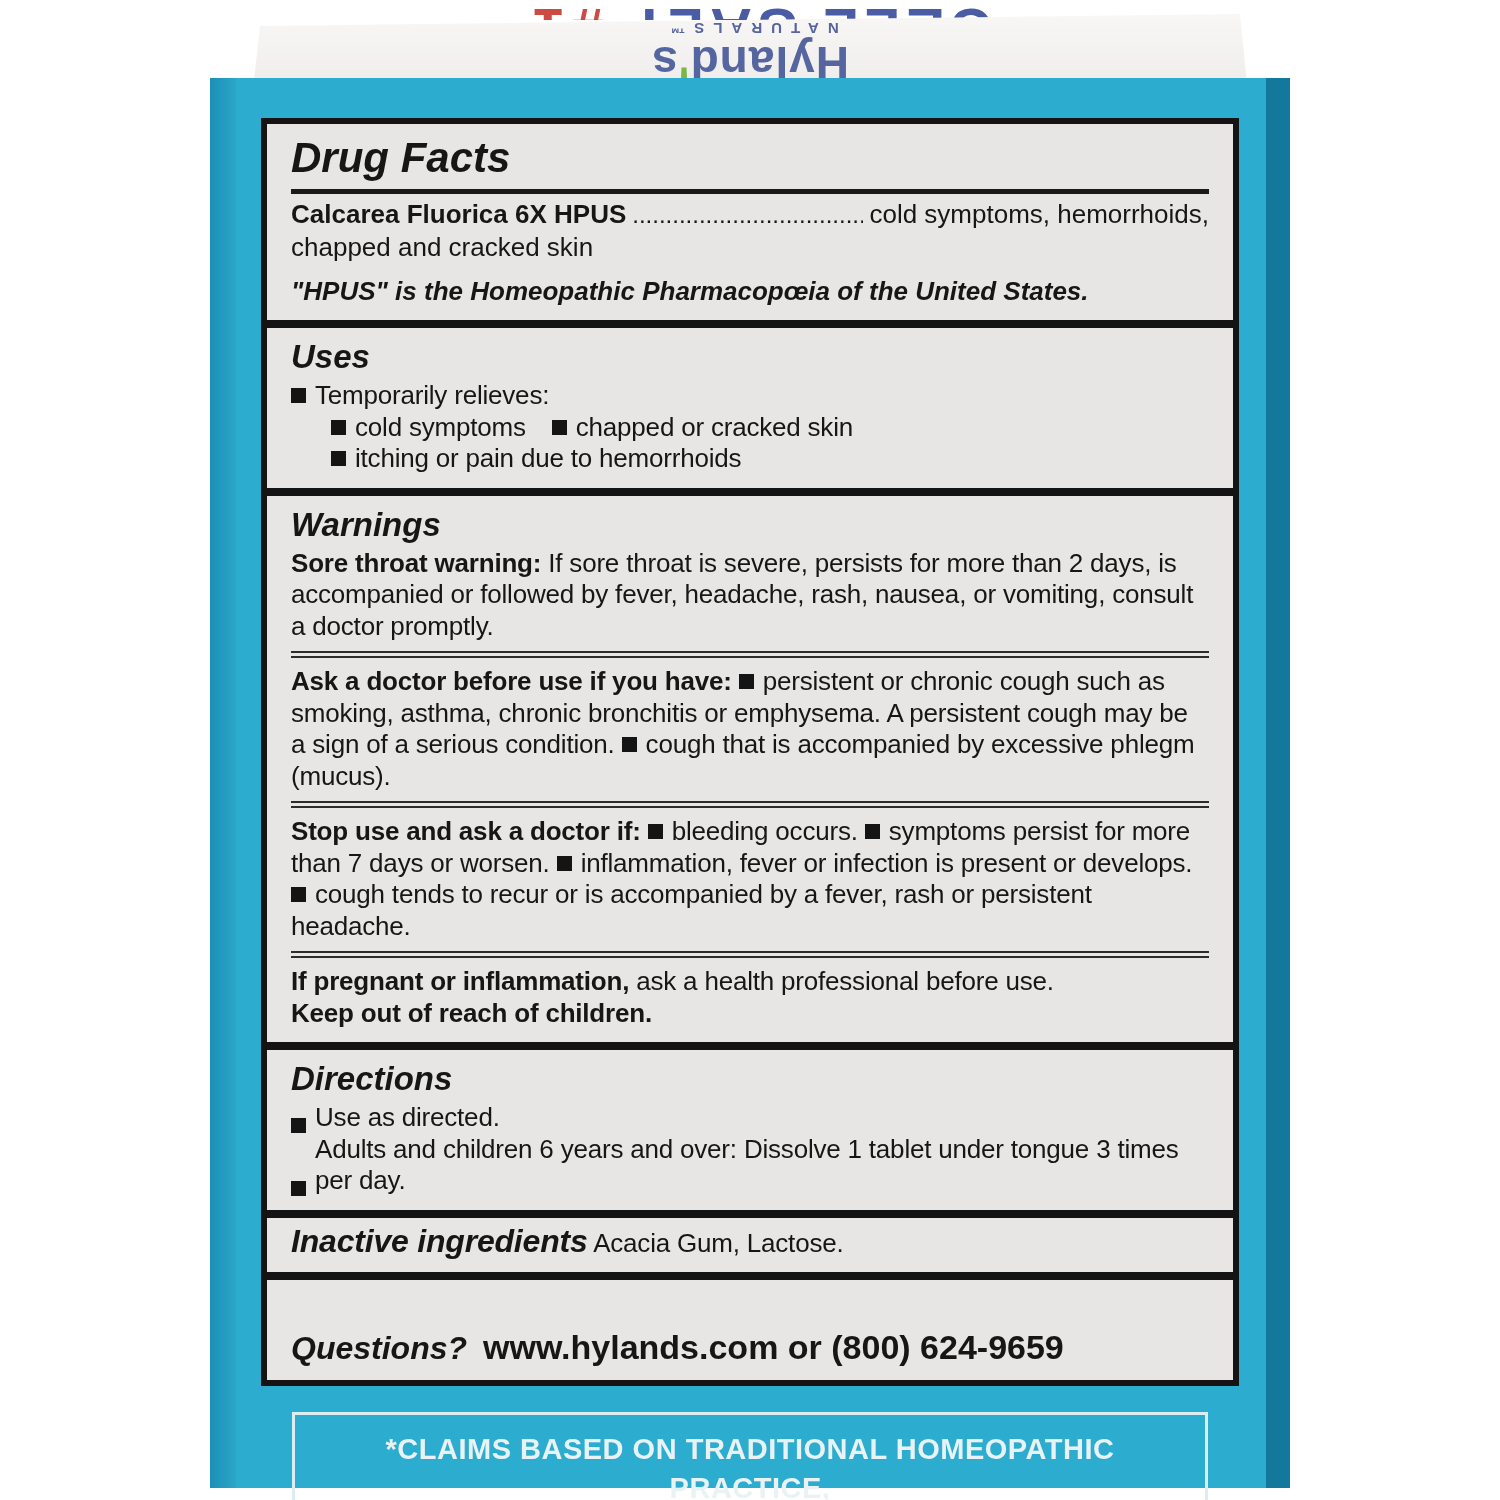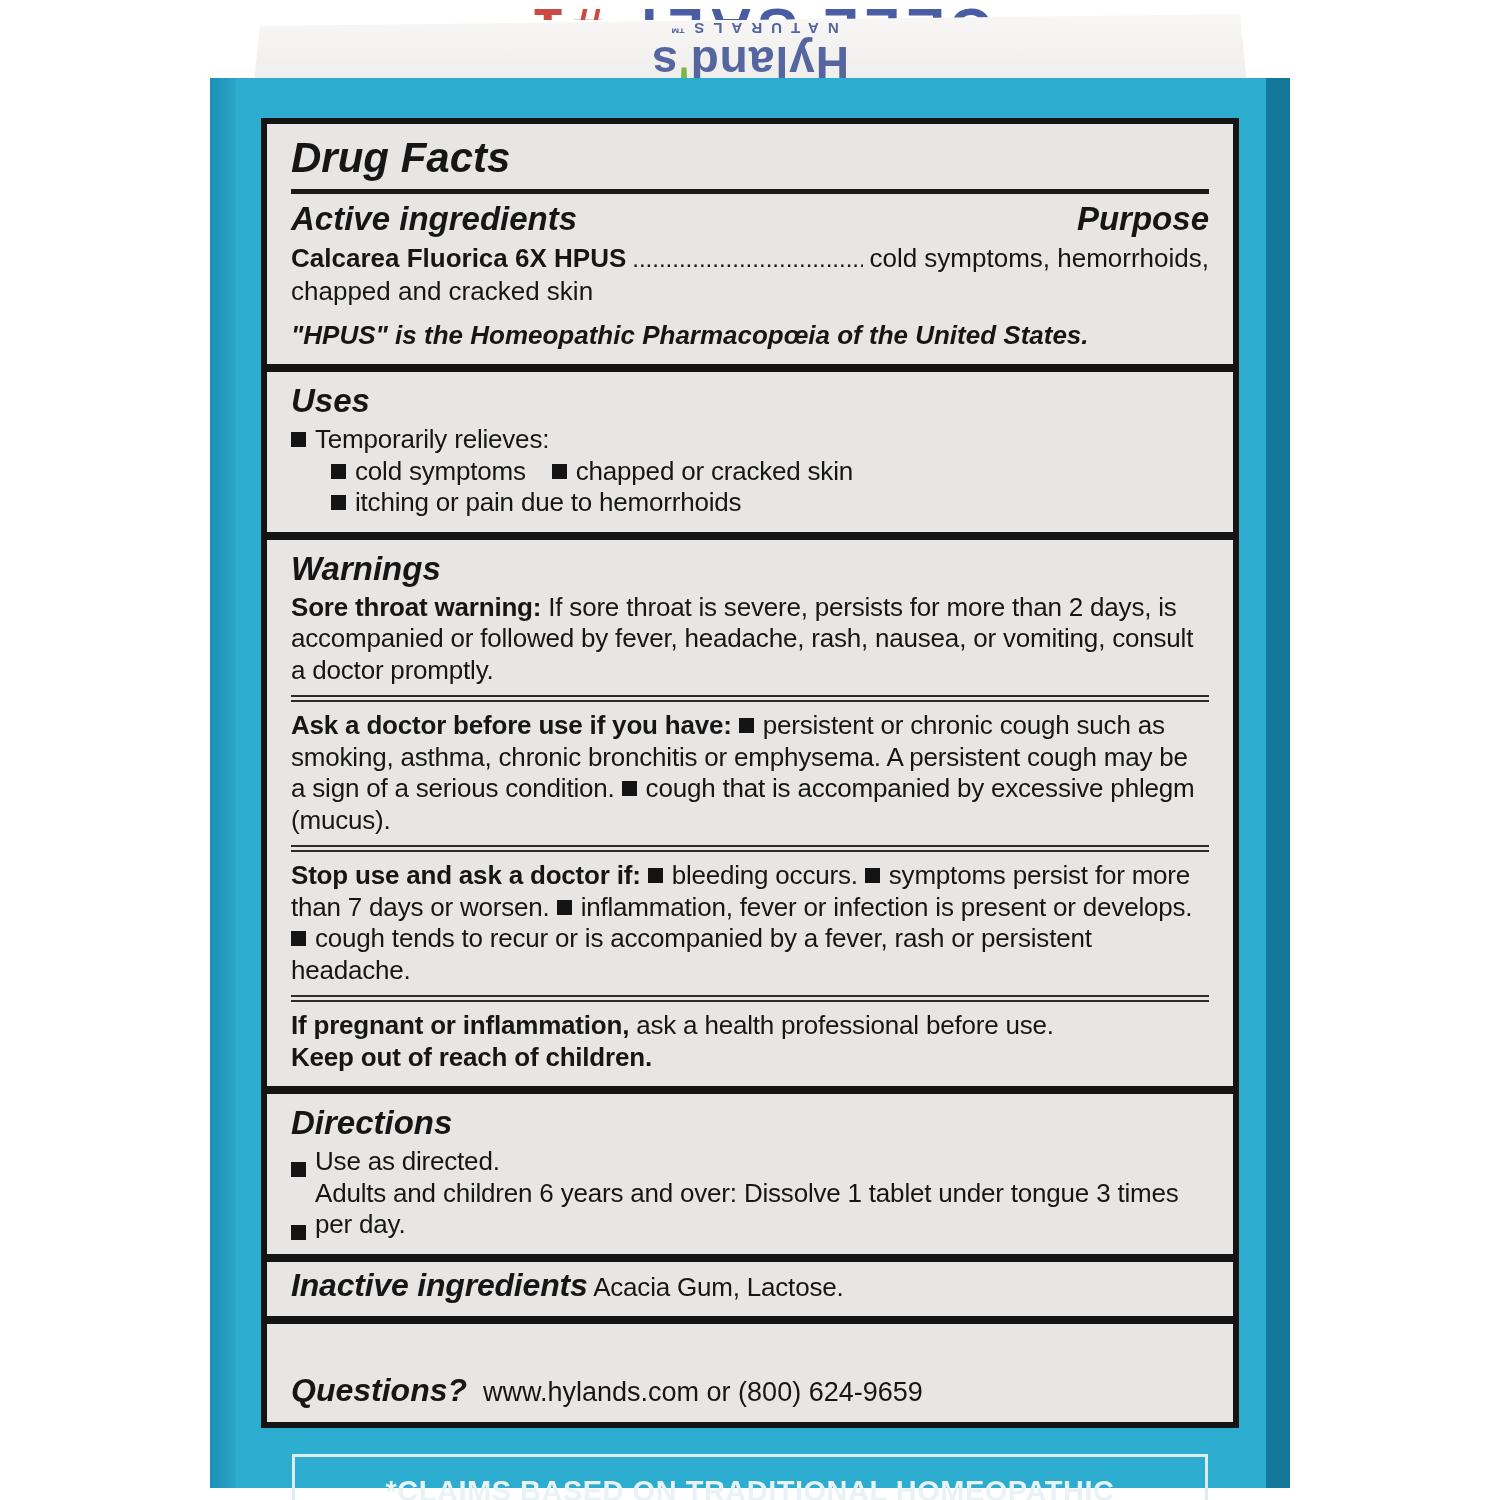--- a/index.html
+++ b/index.html
@@ -71,21 +71,21 @@
     display:inline-block;width:15px;height:15px;background:#141414;
     margin-right:9px;vertical-align:baseline;position:relative;top:-1px;flex:none;
   }
   .indent1{padding-left:40px;}
   .gap-items{display:inline-block;width:26px;}
   .hairline{height:3px;border-top:2px solid #2c2c2c;border-bottom:2px solid #2c2c2c;margin:9px 0 8px;}
   .flexrow{display:flex;align-items:flex-end;}
   .flexrow .sq{margin-top:8px;}
   .inline-h{font-style:italic;font-weight:700;font-size:32px;}
   .q-row{display:flex;align-items:baseline;gap:16px;margin-top:40px;}
-  .q-text{font-weight:400;font-size:27px;letter-spacing:0;}
+  .q-text{font-weight:700;font-size:34px;letter-spacing:0;}
   
   .claims{
     width:916px;margin-top:26px;box-sizing:border-box;
     border:3px solid #ddecf1;
     padding:15px 10px 17px;
     text-align:center;color:#e9f3f6;
     font-weight:700;font-size:29px;line-height:39px;letter-spacing:0.5px;
   }
 </style>
 </head>
@@ -102,24 +102,20 @@
   </div>
 </div>
 
 <div class="box">
 
   <div class="panel">
 
     <div class="sec">
       <h2 class="df-title">Drug Facts</h2>
       <div class="rule"></div>
-      <div class="h-row">
-        <h3 class="sh">Active ingredients</h3>
-        <h3 class="sh">Purpose</h3>
-      </div>
       <div class="ing-row">
         <span class="ing">Calcarea Fluorica 6X HPUS</span>
         <span class="dots">....................................................................</span>
         <span class="purpose">cold symptoms, hemorrhoids,</span>
       </div>
       <div class="purpose2">chapped and cracked skin</div>
       <div class="hpus">"HPUS" is the Homeopathic Pharmacopœia of the United States.</div>
     </div>
 
     <div class="sec">

